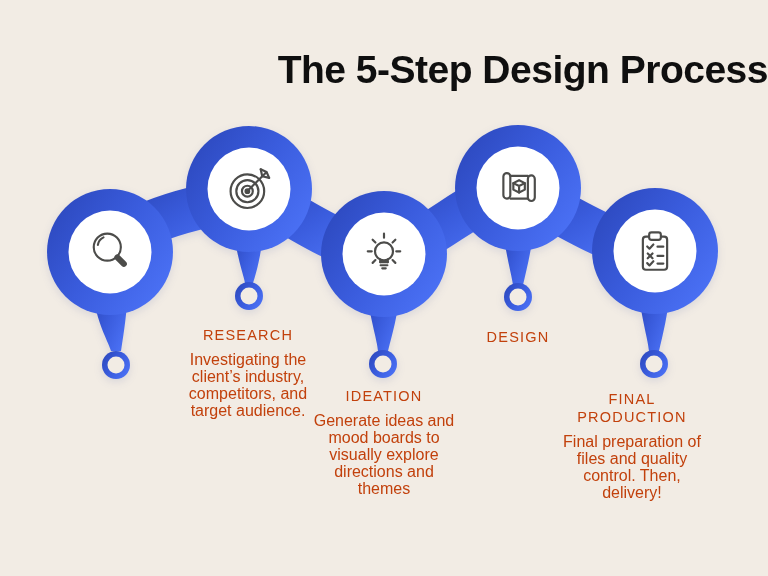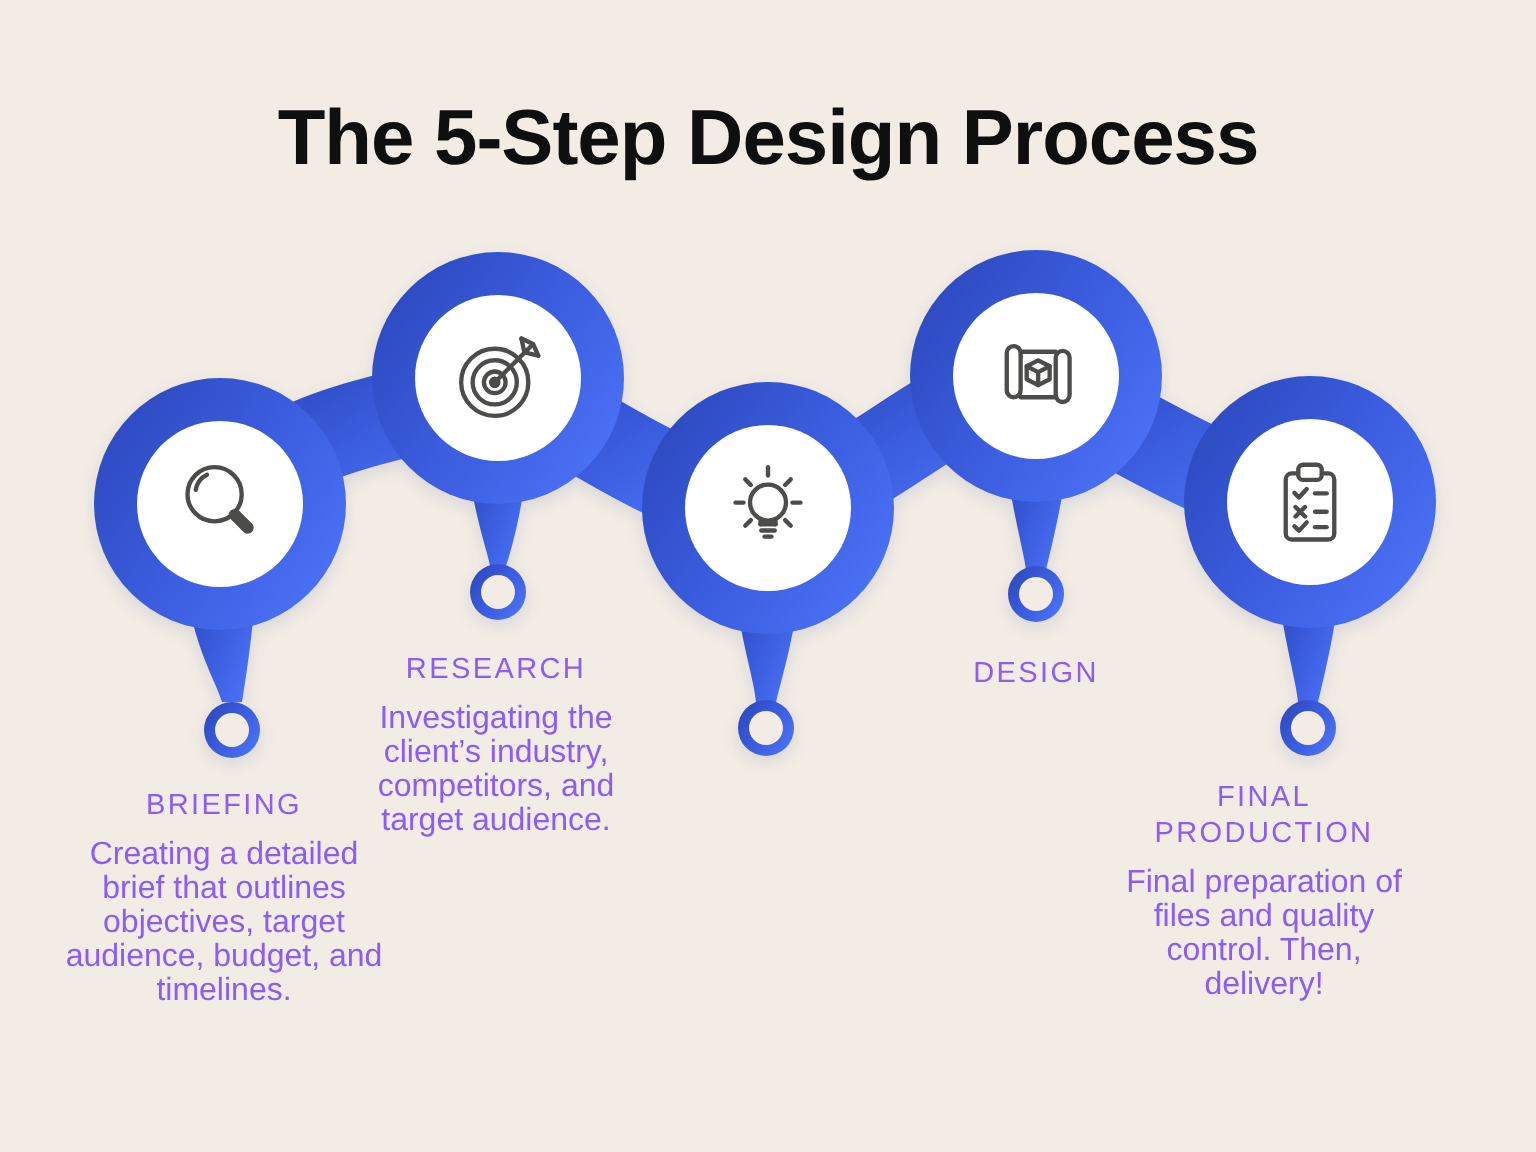--- a/index.html
+++ b/index.html
@@ -3,36 +3,36 @@
 <meta charset="utf-8">
 <style>
   html,body { margin:0; padding:0; background:#f2ece4; }
   .canvas {
     position:relative; width:768px; height:576px; overflow:hidden;
     background:#f2ece4;
     font-family:"Liberation Sans", sans-serif;
   }
   .title {
     position:absolute; top:48px; left:0; width:768px; margin:0;
-    text-align:center; font-size:39px; font-weight:700;
+    text-align:right; font-size:39px; font-weight:700;
     letter-spacing:-0.5px; color:#0f0f0f;
   }
   .blob { position:absolute; left:0; top:0; width:768px; height:576px;
           filter:drop-shadow(0 3px 4px rgba(40,60,150,0.12)); }
   .icon {
     position:absolute; width:52px; height:52px;
   }
   .icon svg { width:100%; height:100%; stroke:#4c4c4a; fill:none;
               stroke-width:2; stroke-linecap:round; stroke-linejoin:round; }
   .icon-1 { left:84px;  top:226px; }
   .icon-2 { left:223px; top:163px; }
   .icon-3 { left:358px; top:228px; }
   .icon-4 { left:492px; top:162px; }
   .icon-5 { left:629px; top:225px; }
-  .step { position:absolute; text-align:center; color:#8b5cf6; }
+  .step { position:absolute; text-align:center; color:#c2410c; }
   .step-title { font-size:14.5px; font-weight:500; letter-spacing:1.2px;
                 line-height:18px; margin-bottom:7px; }
   .step-desc  { font-size:16px; line-height:17px; }
   .step-1 { left:32px;  top:394px; width:160px; }
   .step-2 { left:175px; top:326px; width:146px; }
   .step-3 { left:309px; top:387px; width:150px; }
   .step-4 { left:450px; top:328px; width:136px;text-align:center; }
   .step-5 { left:559px; top:390px; width:146px; }
 </style>
 </head>
@@ -147,30 +147,30 @@
       <rect x="18.6" y="6.8" width="10.8" height="7" rx="2.2" fill="#ffffff"></rect>
       <path d="M16.8 19.8 l2.1 2.1 l3.6 -3.9"></path>
       <path d="M26.3 20 H31.7"></path>
       <path d="M17.3 26.3 l4.4 4.4 M21.7 26.3 l-4.4 4.4"></path>
       <path d="M26.3 28.5 H31.7"></path>
       <path d="M16.8 35.2 l2.1 2.1 l3.6 -3.9"></path>
       <path d="M26.3 35.6 H31.7"></path>
     </svg>
   </span>
 
-  <div class="step step-1">
-    <div class="step-title">BRIEFING</div>
-    <div class="step-desc">Creating a detailed brief that outlines objectives, target audience, budget, and timelines.</div>
-  </div>
 
   <div class="step step-2">
     <div class="step-title">RESEARCH</div>
     <div class="step-desc">Investigating the client’s industry, competitors, and target audience.</div>
   </div>
 
+  <div class="step step-3">
+    <div class="step-title">IDEATION</div>
+    <div class="step-desc">Generate ideas and mood boards to visually explore directions and themes</div>
+  </div>
 
   <div class="step step-4">
     <div class="step-title">DESIGN</div>
   </div>
 
   <div class="step step-5">
     <div class="step-title">FINAL PRODUCTION</div>
     <div class="step-desc">Final preparation of files and quality control. Then, delivery!</div>
   </div>
 

